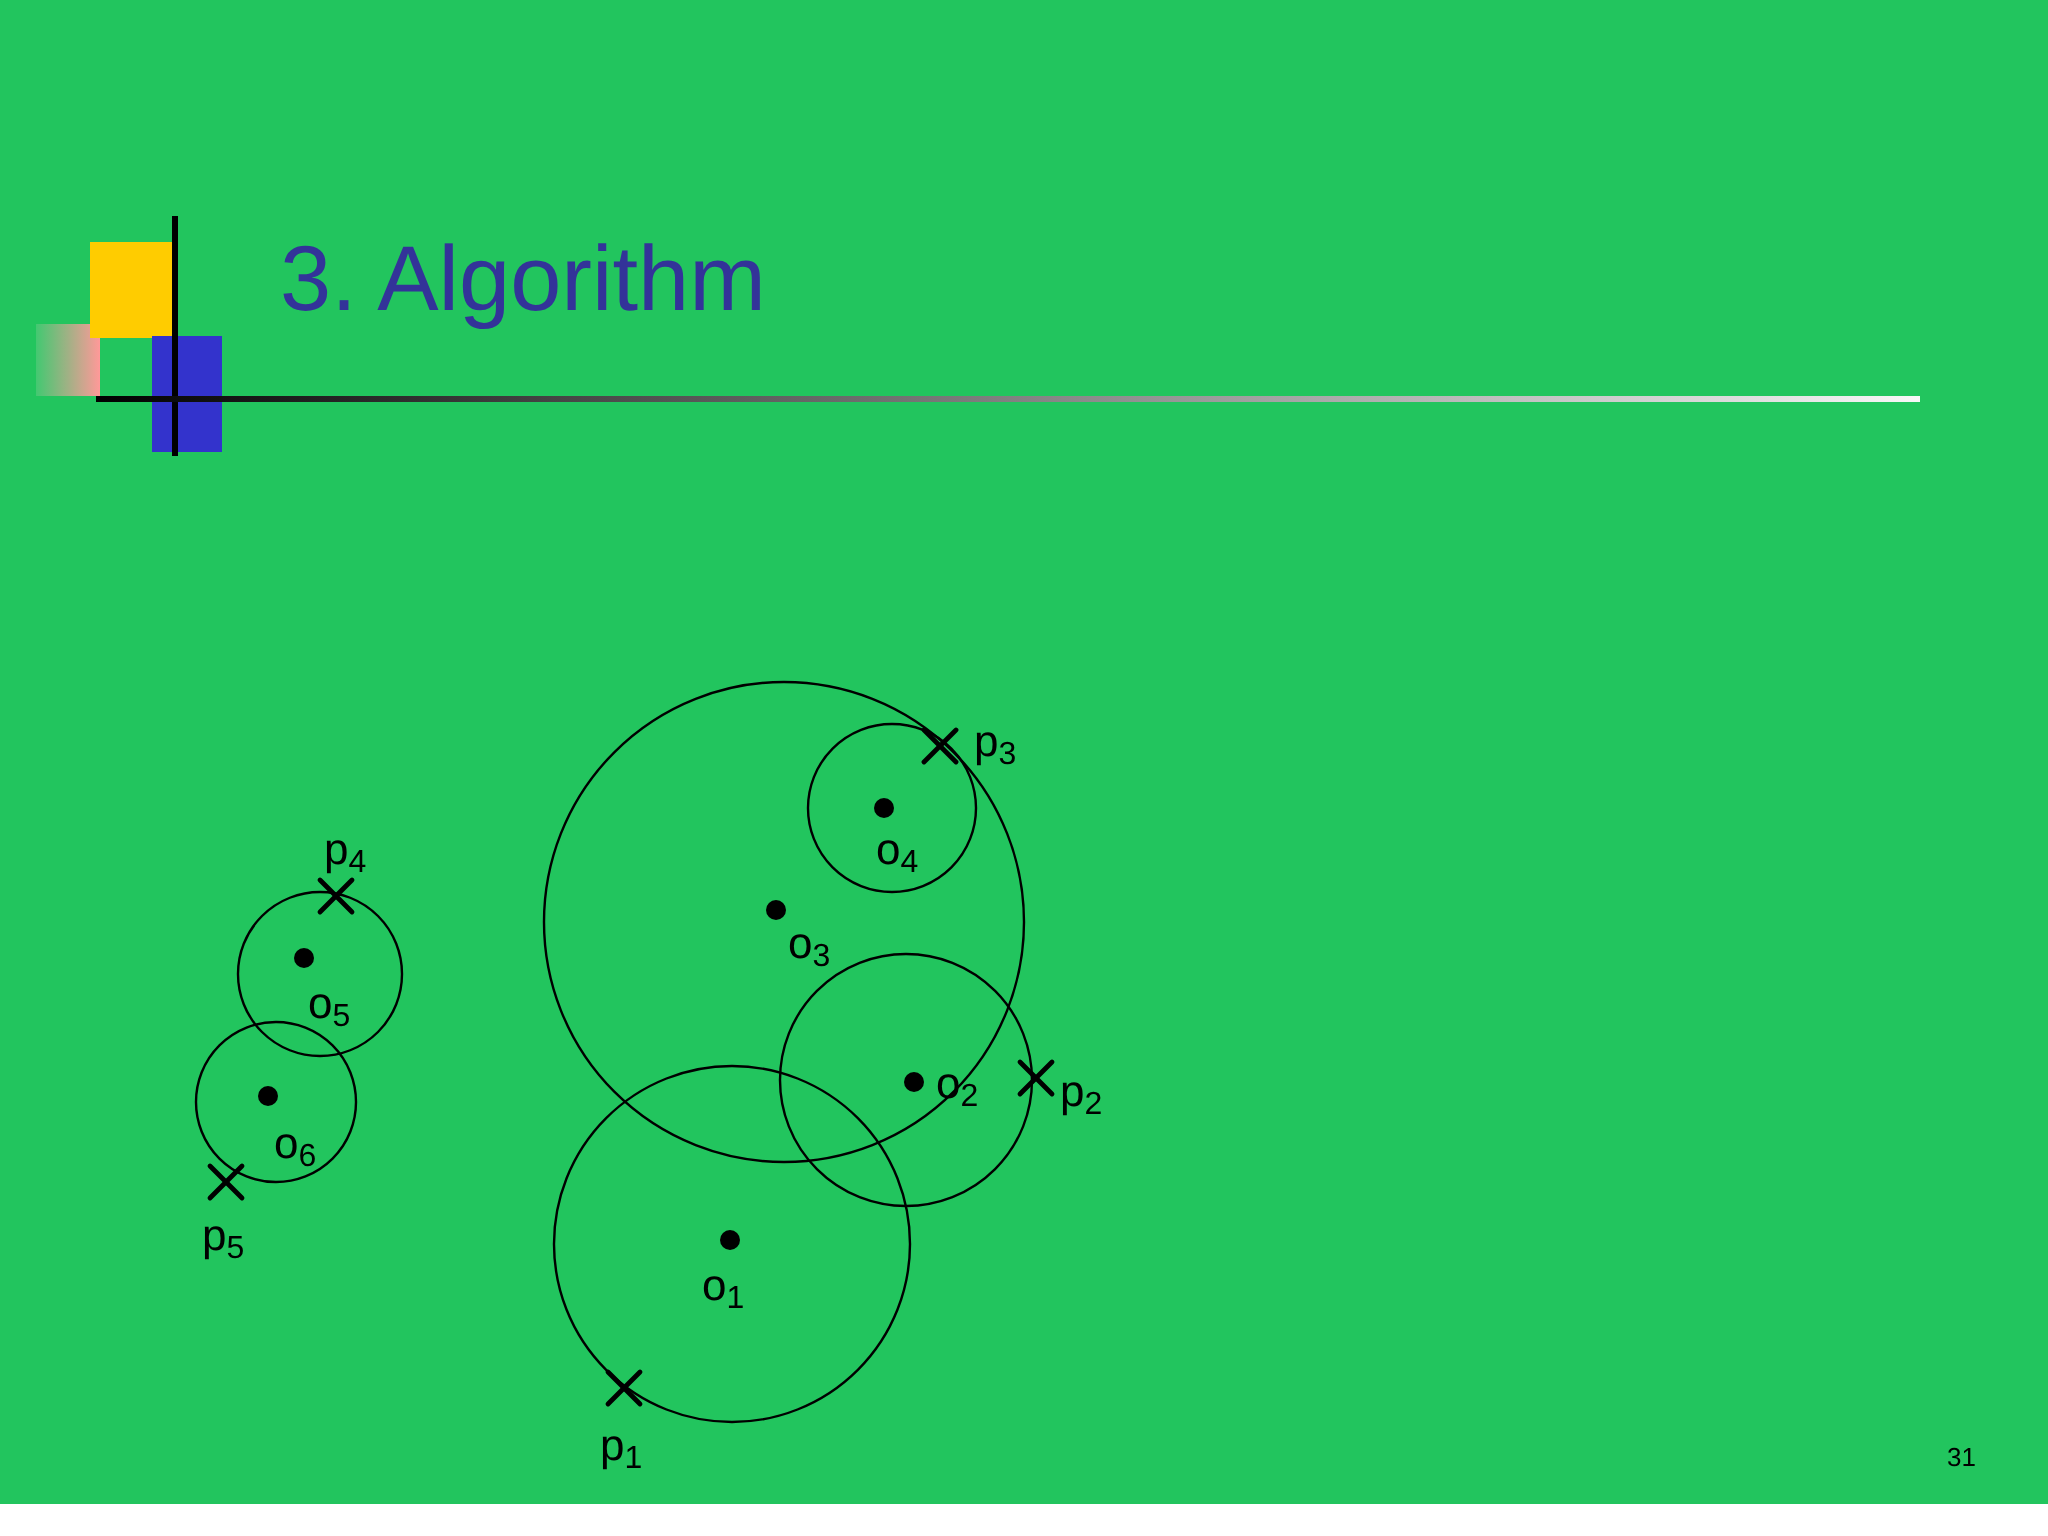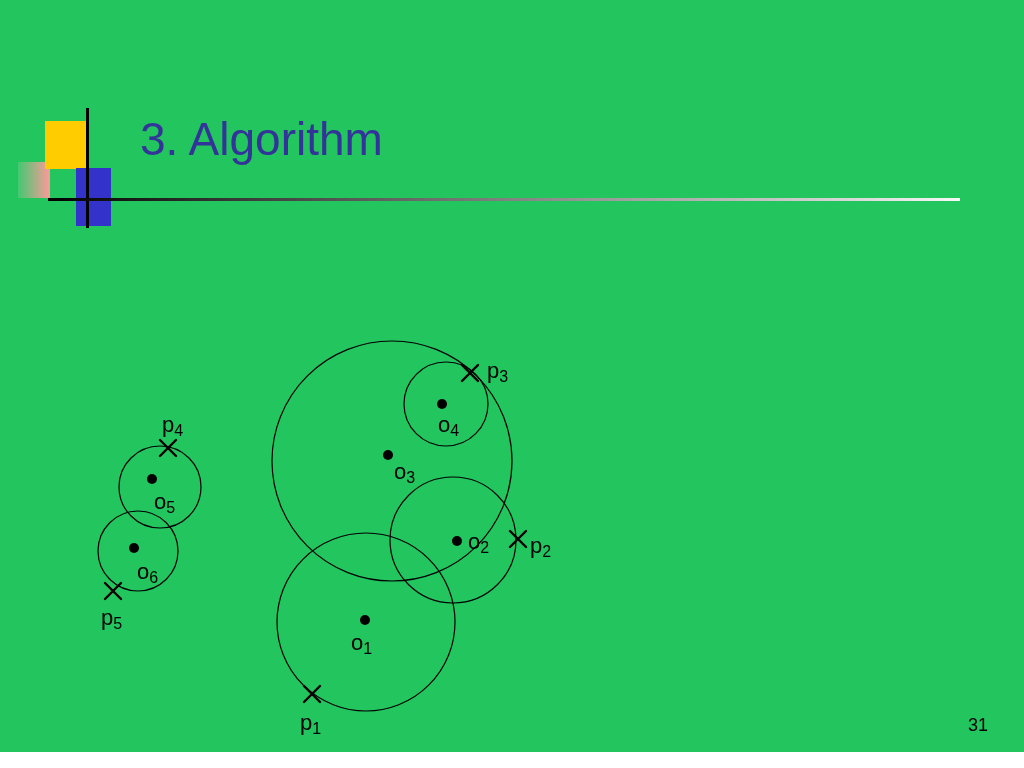--- a/index.html
+++ b/index.html
@@ -64,21 +64,21 @@
   .diagram {
     position: absolute;
     left: 0; top: 0;
     width: 1024px;
     height: 768px;
     z-index: 1;
   }
   .page-number {
     position: absolute;
     right: 36px; bottom: 16px;
-    font-size: 18px;
+    font-size: 13px;
     color: #000000;
     z-index: 6;
   }
 </style>
 </head>
 <body>
 
 <div class="slide">
   <div class="deco-pink"></div>
   <div class="deco-yellow"></div>

